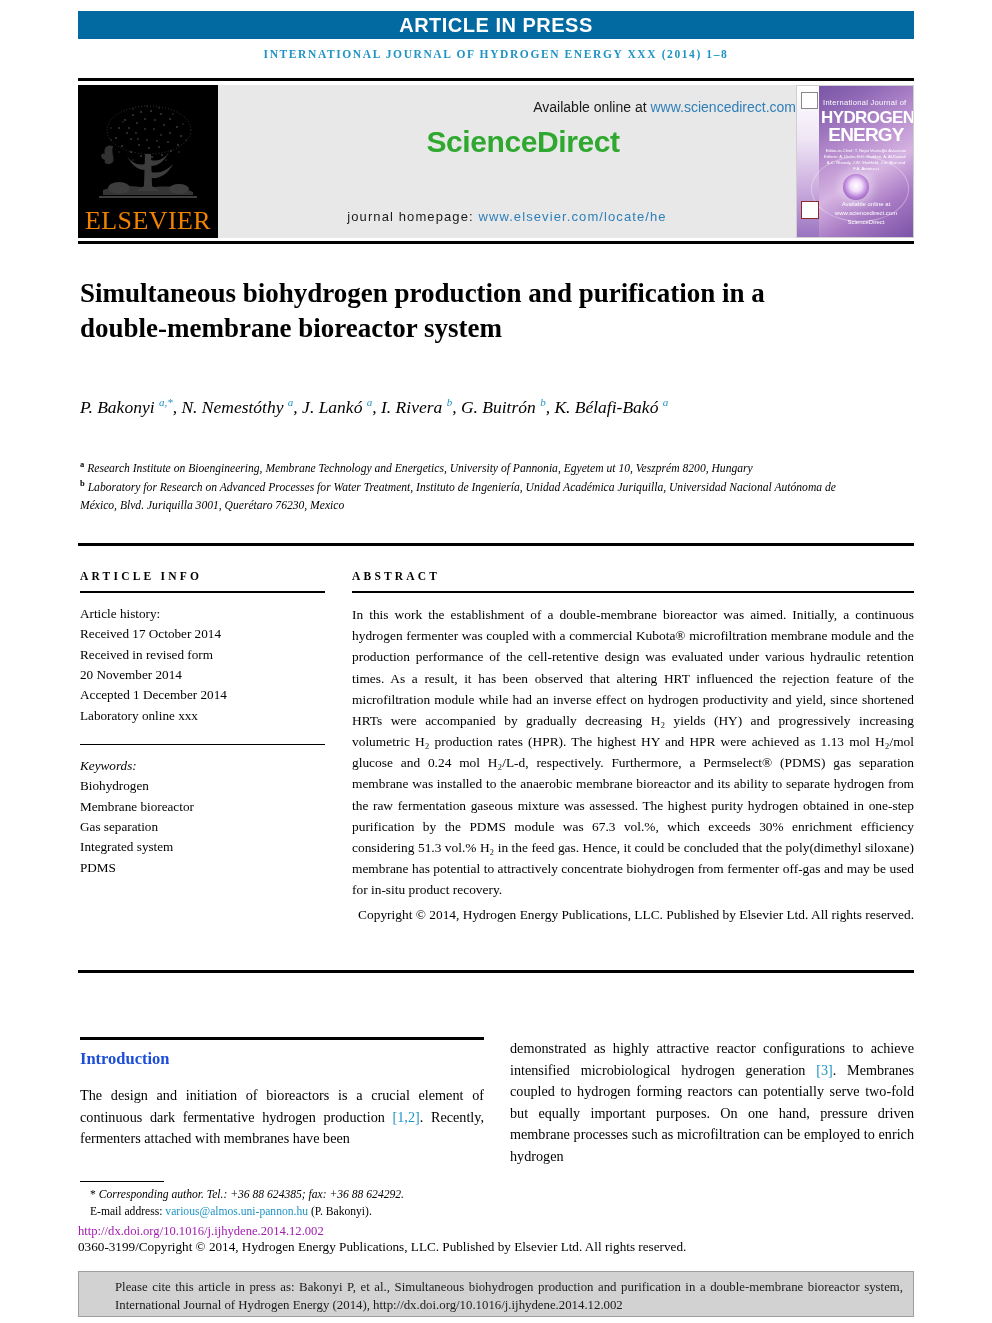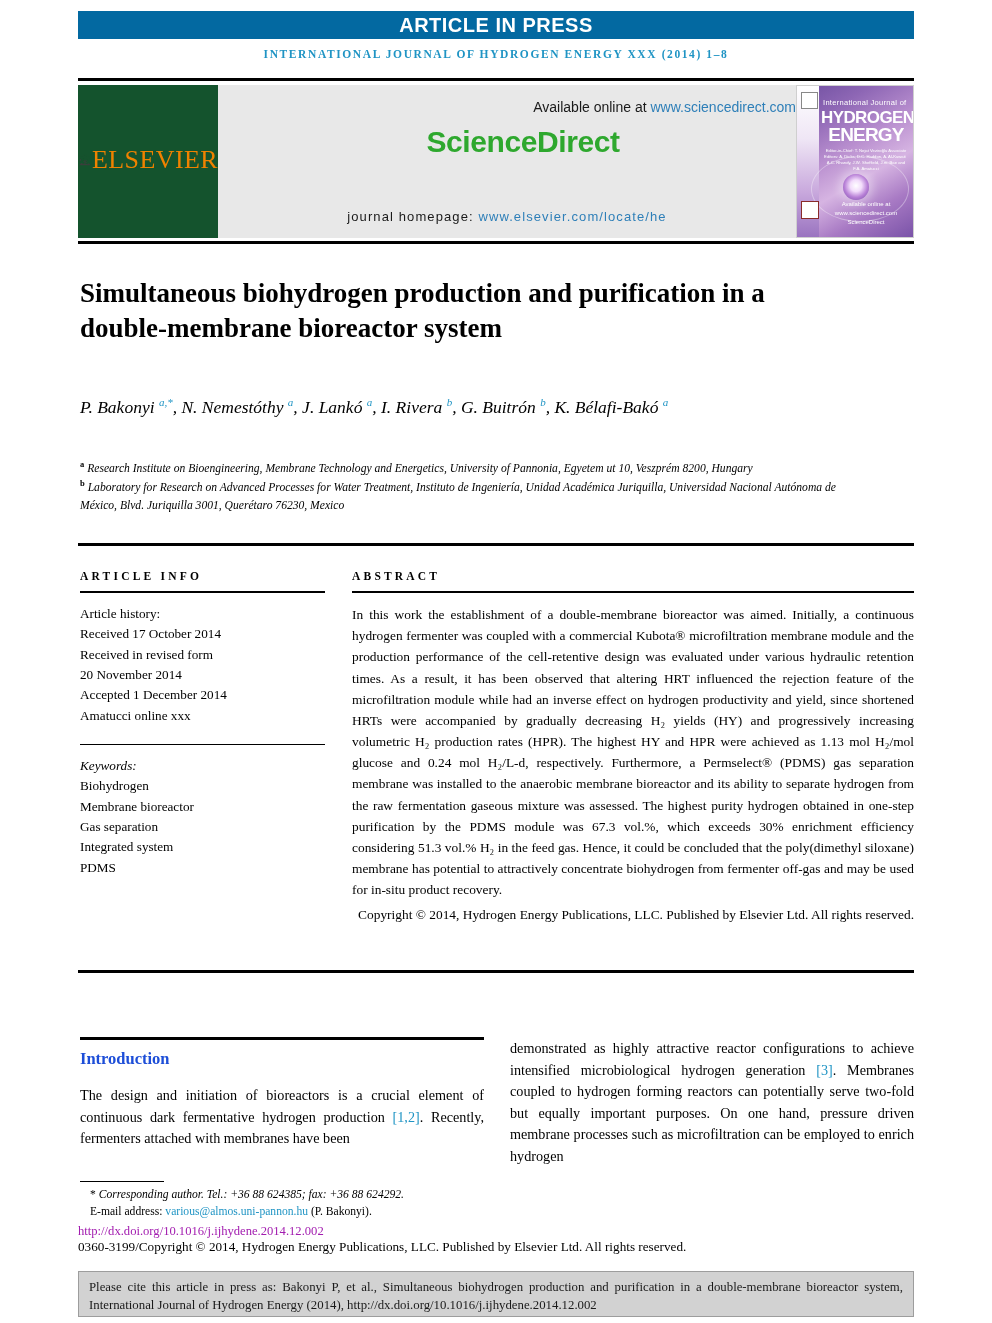--- a/index.html
+++ b/index.html
@@ -71,25 +71,26 @@
     width: 836px;
     height: 153px;
     display: flex;
     align-items: stretch;
   }
   .elsevier-logo {
     width: 140px;
     flex: 0 0 140px;
     position: relative;
     display: flex;
+    flex-direction: column;
     align-items: center;
     justify-content: flex-end;
     padding-bottom: 4px;
     box-sizing: border-box;
-    background: #14532d;
+    background: #000000;
   }
   .elsevier-tree {
     width: 118px;
     height: 108px;
   }
   .elsevier-word {
     font-family: "Liberation Serif", "DejaVu Serif", serif;
     color: #ef8200;
     font-size: 26px;
     letter-spacing: 0.4px;
@@ -423,20 +424,21 @@
     border: 1px solid #9d9d9d;
     box-sizing: border-box;
     padding: 6px 10px 0 10px;
   }
   .cite-text {
     font-family: "Liberation Serif", "DejaVu Serif", serif;
     font-size: 12.8px;
     line-height: 1.42;
     text-align: justify;
     color: #1a1a1a;
+    margin-left: 26px;
   }
 </style>
 </head>
 <body>
 
 <div class="page">
 
   <div class="aip-banner">
     <span class="aip-banner-text">ARTICLE IN PRESS</span>
   </div>
@@ -561,21 +563,21 @@
 
   <div class="info-col">
     <div class="sec-head">ARTICLE INFO</div>
     <div class="thin-rule"></div>
     <div class="info-body">
       <div>Article history:</div>
       <div>Received 17 October 2014</div>
       <div>Received in revised form</div>
       <div>20 November 2014</div>
       <div>Accepted 1 December 2014</div>
-      <div>Amatucci online xxx</div>
+      <div>Laboratory online xxx</div>
     </div>
     <div class="kw-rule"></div>
     <div class="kw-body">
       <div class="kw-label">Keywords:</div>
       <div>Biohydrogen</div>
       <div>Membrane bioreactor</div>
       <div>Gas separation</div>
       <div>Integrated system</div>
       <div>PDMS</div>
     </div>

